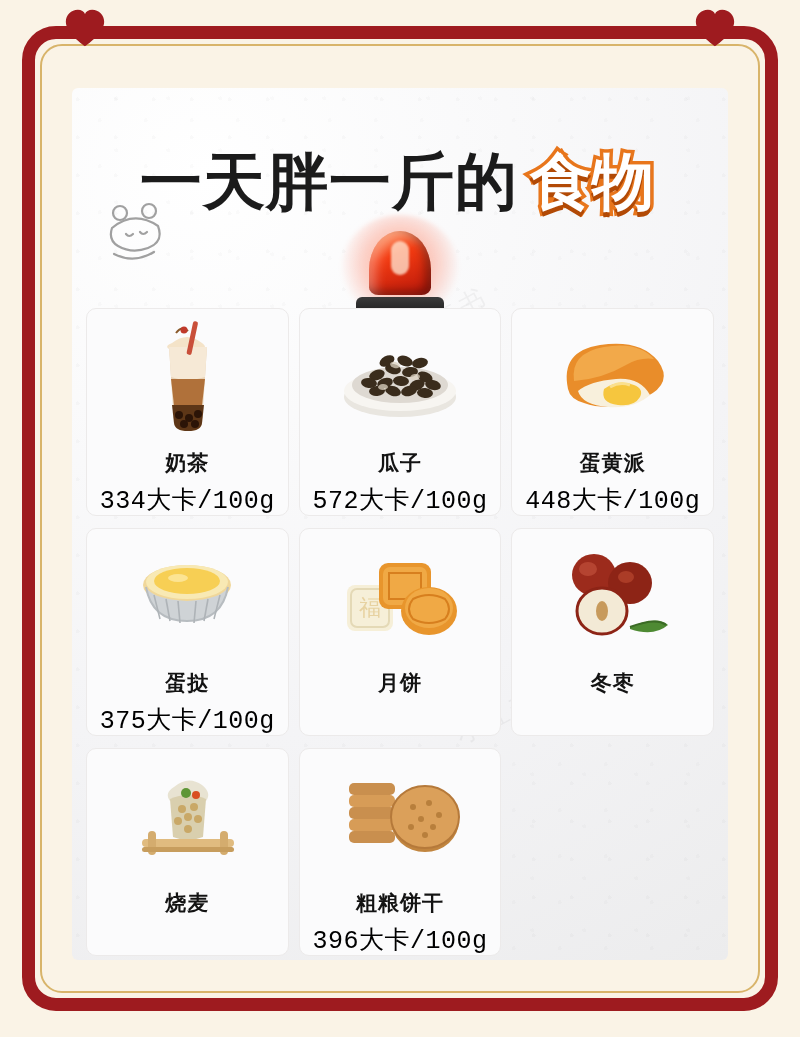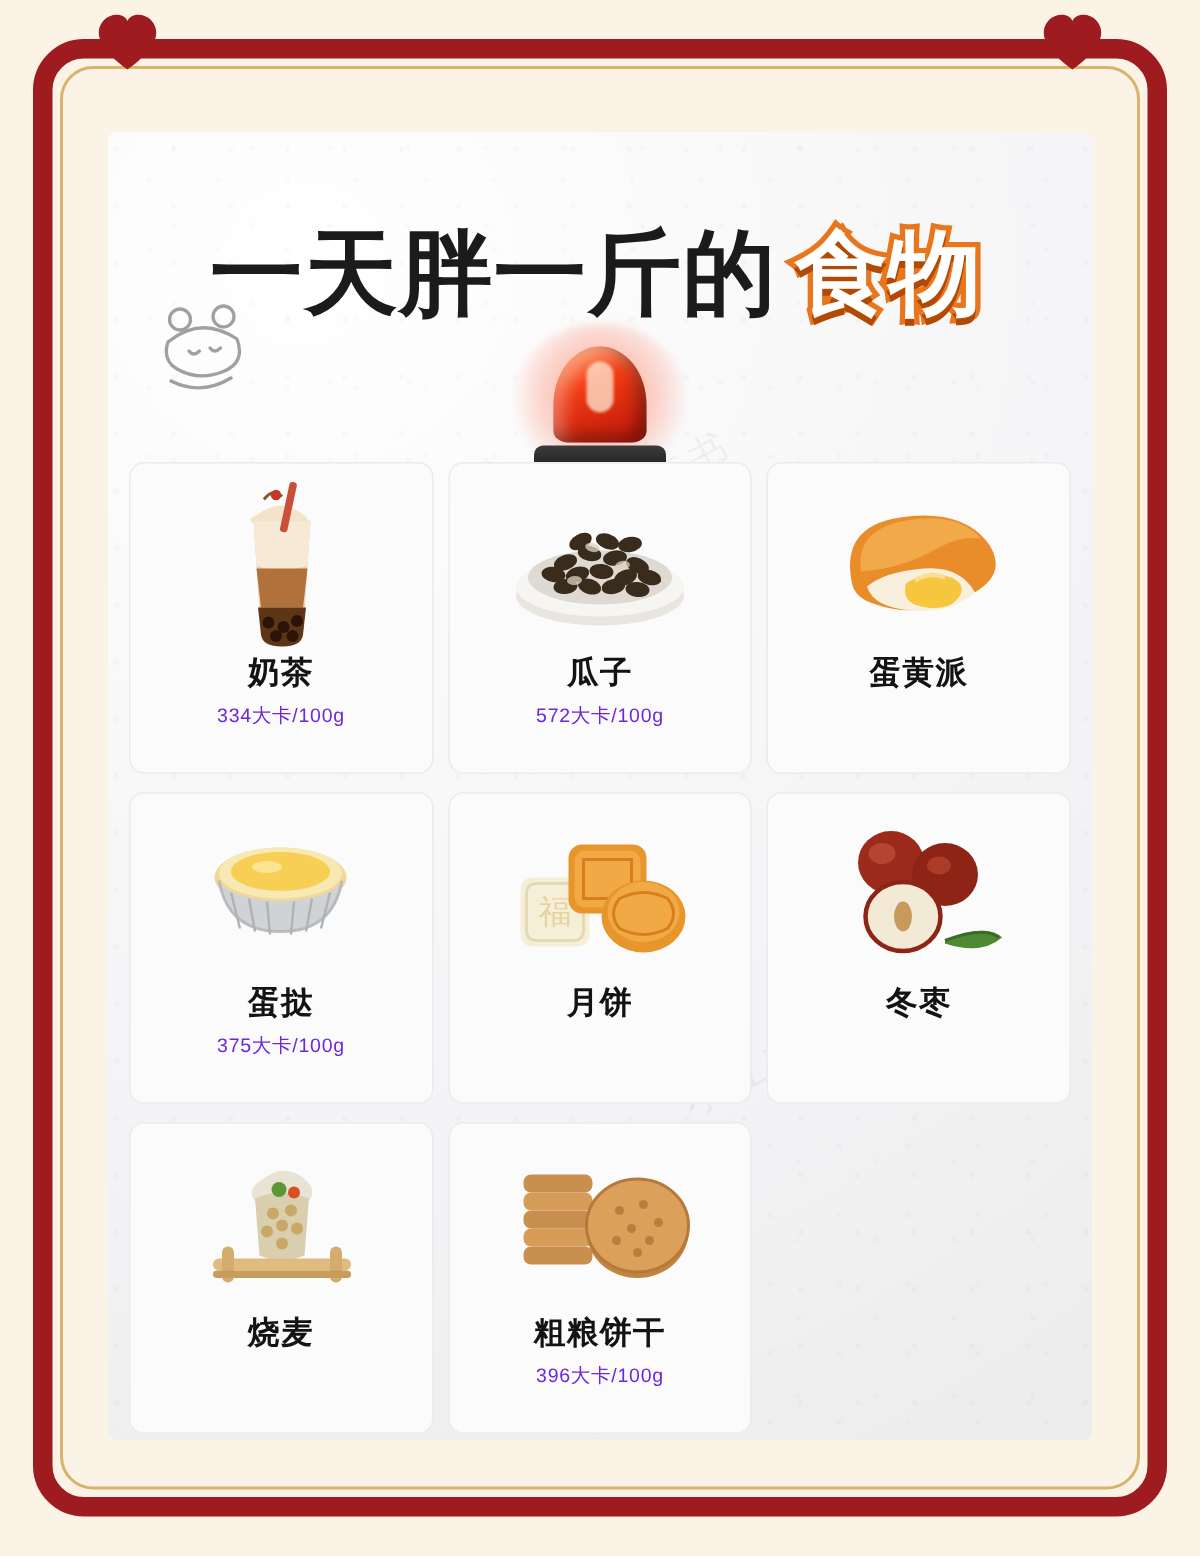--- a/index.html
+++ b/index.html
@@ -235,27 +235,27 @@
     margin-bottom: 4px;
   }
   .thumb svg { display: block; width: 100%; height: 100%; }
   .cell .name {
     font-family: "DejaVu Sans", sans-serif;
     font-weight: bold;
     font-size: 21px;
     color: #131313;
     letter-spacing: 1px;
     line-height: 1.1;
-    margin-top: 0;
+    margin-top: 15px;
     text-align: right;
   }
   .cell .kcal {
-    font-family: Liberation Sans, sans-serif;
-    font-size: 13px;
-    color: #6d28d9;
+    font-family: Liberation Mono, monospace;
+    font-size: 25px;
+    color: #000000;
     margin-top: 8px;
     letter-spacing: .5px;
   }
 </style>
 </head>
 <body>
 
 <div class="poster">
 
   <div class="frame-outer"></div>
@@ -372,20 +372,21 @@
         <div class="thumb">
           <svg viewBox="0 0 150 116" aria-hidden="true">
             <path d="M30 72 q-8 -38 32 -44 q40 -6 58 16 q16 22 -12 36 q-34 16 -62 6 q-14 -4 -16 -14Z" fill="#e98d2a"></path>
             <path d="M36 64 q-4 -28 30 -34 q34 -6 50 12 q-14 -2 -28 6 q-24 14 -52 16Z" fill="#f2a94a"></path>
             <path d="M40 74 q4 14 30 16 q26 2 42 -12 q-10 -18 -34 -16 q-26 2 -38 12Z" fill="#f8f0dc"></path>
             <path d="M66 72 q14 -10 30 -4 q10 4 6 12 q-6 10 -22 8 q-18 -2 -14 -16Z" fill="#f6c63e"></path>
             <path d="M72 70 q10 -6 20 -2" stroke="#fadf8e" stroke-width="3" fill="none"></path>
           </svg>
         </div>
         <div class="name">蛋黄派</div>
+        <div class="kcal">448大卡/100g</div>
       </div>
 
       <div class="cell">
         <div class="thumb">
           <svg viewBox="0 0 150 116" aria-hidden="true">
             <ellipse cx="75" cy="48" rx="44" ry="20" fill="#f0d79a"></ellipse>
             <ellipse cx="75" cy="45" rx="41" ry="17" fill="#f8e9b4"></ellipse>
             <ellipse cx="75" cy="44" rx="33" ry="13" fill="#f7cf54"></ellipse>
             <ellipse cx="66" cy="41" rx="10" ry="4" fill="#fce9a3" opacity=".8"></ellipse>
             <path d="M34 50 q6 34 41 34 q35 0 41 -34 q-6 12 -41 14 q-35 -2 -41 -14Z" fill="#cfd3d6"></path>

